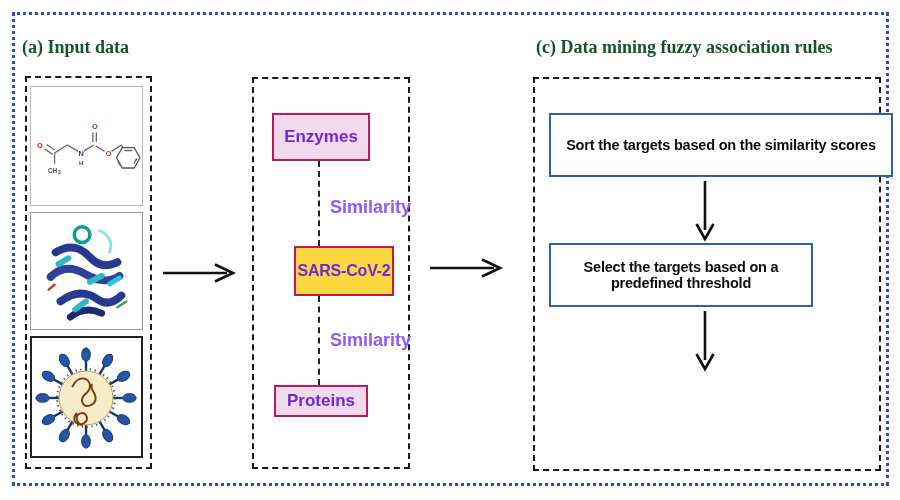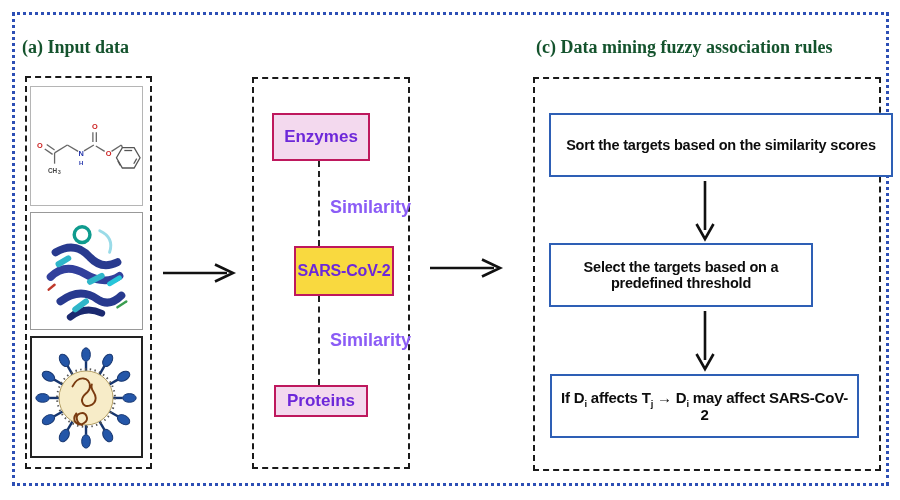--- a/index.html
+++ b/index.html
@@ -174,19 +174,14 @@
     <path d="M6.5,44 L15,59 L23.5,44" fill="none" stroke="#111" stroke-width="2.6"></path>
   </svg>
 
   <div class="step" style="left:549px;top:243px;width:264px;height:64px;">Select the targets based on a predefined threshold</div>
 
   <svg class="arrow-svg" style="left:690px;top:310px;" width="30" height="62">
     <line x1="15" y1="1" x2="15" y2="50" stroke="#111" stroke-width="2.6"></line>
     <path d="M6.5,44 L15,59 L23.5,44" fill="none" stroke="#111" stroke-width="2.6"></path>
   </svg>
 
-  <div class="step" style="left:550px;top:374px;width:309px;height:64px;font-size:15px;">
-    <span>
-      <span>If D</span><sub>i</sub><span> affects T</span><sub>j</sub><span> → D</span><sub>i</sub><span> may affect SARS-CoV-2</span>
-    </span>
-  </div>
 
 </div>
 
 </body></html>

